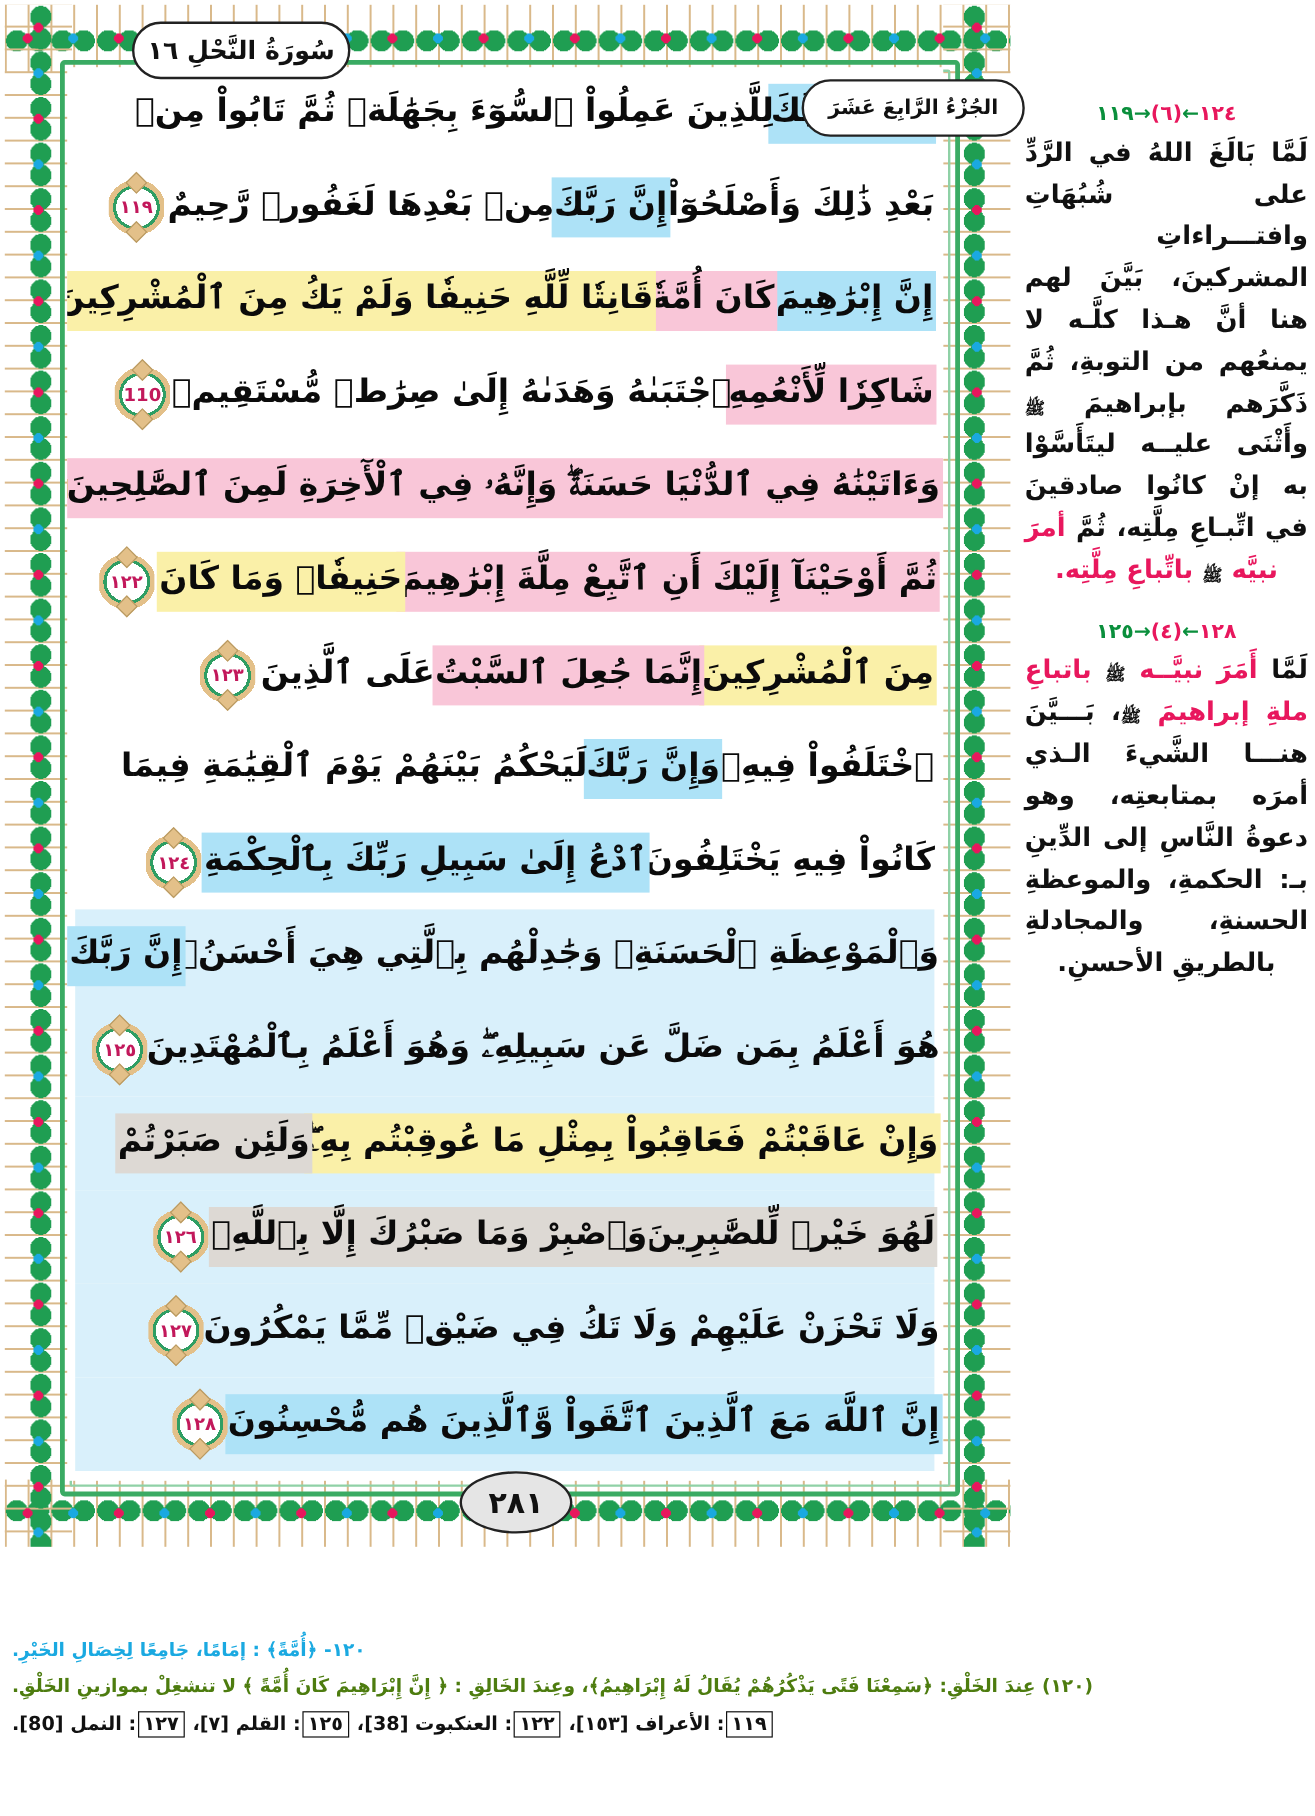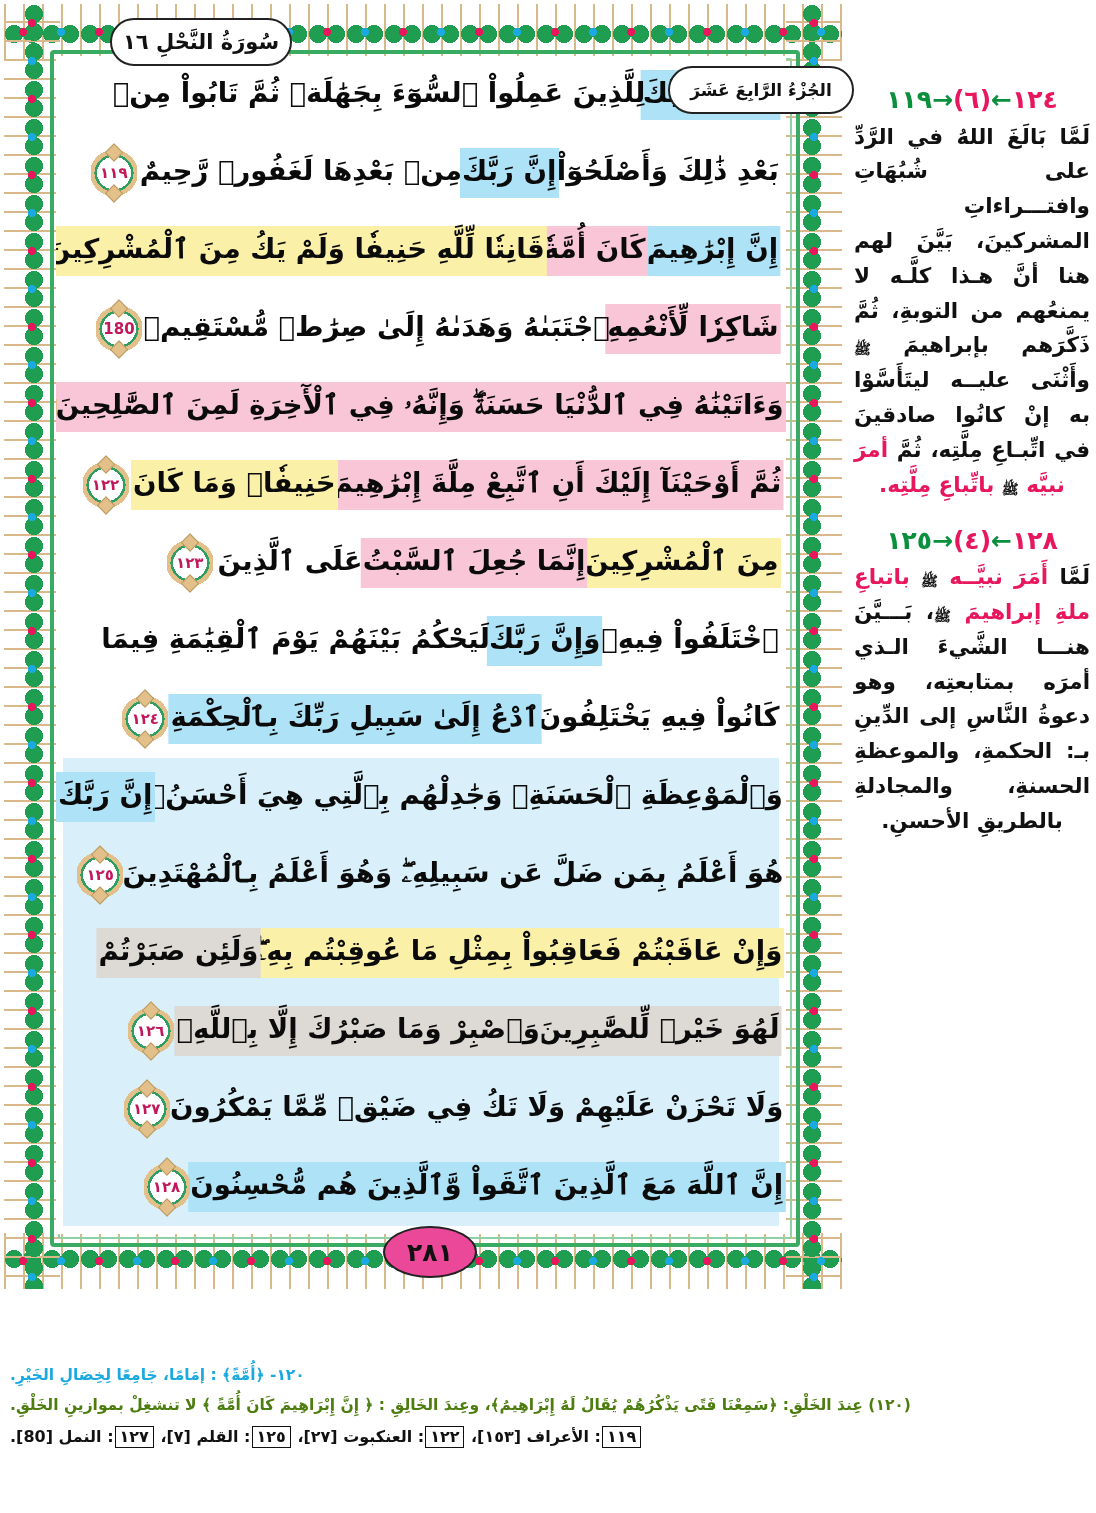--- a/index.html
+++ b/index.html
@@ -112,21 +112,21 @@
     font-size:21px;font-weight:700;color:#111;
     letter-spacing:-0.5px;white-space:nowrap;
   }
   #juz-cartouche .cartouche-text{font-size:17px;}
 
   
   #page-number-badge{
     position:absolute;
     left:383px; top:1226px;
     width:90px;height:48px;
-    background:#ec4899;
+    background:#e5e5e5;
     border:2px solid #222;
     border-radius:50%;
     display:flex;align-items:center;justify-content:center;
     z-index:7;
   }
   #page-number-badge span{
     font-size:25px;font-weight:700;color:#111;
   }
 
   
@@ -197,21 +197,21 @@
   
   #side-column{
     position:absolute;
     right:6px; top:86px;
     width:236px;
     direction:rtl;
     text-align:center;
     z-index:5;
   }
   .range-header{
-    font-size:25px;font-weight:700;
+    font-size:17px;font-weight:700;
     margin:0 0 6px 0;
     line-height:1.1;
     white-space:nowrap;
     letter-spacing:-1px;
   }
   .rng-b{color:#0a8f3c;}
   .rng-c{color:#e8175d;}
   .rng-arrow{color:#0a8f3c;}
   .side-body{
     font-size:21.5px;
@@ -303,21 +303,21 @@
       </div>
       <div class="aya-line" id="line-3">
         <span class="seg hl-blue">إِنَّ إِبْرَٰهِيمَ</span>
         <span class="seg hl-pink">كَانَ أُمَّةٗ</span>
         <span class="seg hl-yellow">قَانِتٗا لِّلَّهِ حَنِيفٗا وَلَمْ يَكُ مِنَ ٱلْمُشْرِكِينَ</span>
       </div>
       <div class="aya-line" id="line-4">
         <span class="seg hl-pink">شَاكِرٗا لِّأَنْعُمِهِ</span>
         <span class="seg hl-none">ٱجْتَبَىٰهُ وَهَدَىٰهُ إِلَىٰ صِرَٰطٖ مُّسْتَقِيمٖ</span>
         <span class="aya-mark">
-          <span class="aya-num">180</span>
+          <span class="aya-num">110</span>
         </span>
       </div>
       <div class="aya-line" id="line-5">
         <span class="seg hl-pink">وَءَاتَيْنَٰهُ فِي ٱلدُّنْيَا حَسَنَةٗۖ وَإِنَّهُۥ فِي ٱلْأٓخِرَةِ لَمِنَ ٱلصَّٰلِحِينَ</span>
         <span class="aya-mark"></span>
       </div>
       <div class="aya-line" id="line-6">
         <span class="seg hl-pink">ثُمَّ أَوْحَيْنَآ إِلَيْكَ أَنِ ٱتَّبِعْ مِلَّةَ إِبْرَٰهِيمَ</span>
         <span class="seg hl-yellow">حَنِيفٗاۖ وَمَا كَانَ</span>
         <span class="aya-mark">
@@ -383,16 +383,16 @@
       <div class="range-header"><span class="rng-c">١٢٤</span><span class="rng-arrow">←</span><span class="rng-c">(٦)</span><span class="rng-arrow">→</span><span class="rng-b">١١٩</span></div>
       <div class="side-body" id="block-119-124">لَمَّا بَالَغَ اللهُ في الرَّدِّ على شُبُهَاتِ وافتـــراءاتِ المشركينَ، بَيَّنَ لهم هنا أنَّ هـذا كلَّـه لا يمنعُهم من التوبةِ، ثُمَّ ذَكَّرَهم بإبراهيمَ <span class="sallam">ﷺ</span> وأَثْنَى عليــه ليتَأَسَّوْا به إنْ كانُوا صادقينَ في اتِّبـاعِ مِلَّتِه، ثُمَّ <span class="pink-txt">أمرَ نبيَّه <span class="sallam">ﷺ</span> باتِّباعِ مِلَّتِه.</span></div>
       <div class="side-sep"></div>
       <div class="range-header"><span class="rng-c">١٢٨</span><span class="rng-arrow">←</span><span class="rng-c">(٤)</span><span class="rng-arrow">→</span><span class="rng-b">١٢٥</span></div>
       <div class="side-body" id="block-125-128">لَمَّا <span class="pink-txt">أَمَرَ نبيَّــه <span class="sallam">ﷺ</span> باتباعِ ملةِ إبراهيمَ</span> <span class="sallam">ﷺ</span>، بَـــيَّنَ هنـــا الشَّيءَ الـذي أمرَه بمتابعتِه، وهو دعوةُ النَّاسِ إلى الدِّينِ بـ: الحكمةِ، والموعظةِ الحسنةِ، والمجادلةِ بالطريقِ الأحسنِ.</div>
     </div>
 
   <div id="footnotes">
       <div class="fn-line fn-blue" id="footnote-120-blue">١٢٠- ﴿أُمَّةً﴾ : إمَامًا، جَامِعًا لِخِصَالِ الخَيْرِ.</div>
       <div class="fn-line fn-pink" id="footnote-120-pink">(١٢٠) عِندَ الخَلْقِ: ﴿سَمِعْنَا فَتًى يَذْكُرُهُمْ يُقَالُ لَهُ إِبْرَاهِيمُ﴾، وعِندَ الخَالِقِ : ﴿ إِنَّ إِبْرَاهِيمَ كَانَ أُمَّةً ﴾ لا تنشغِلْ بموازينِ الخَلْقِ.</div>
-      <div class="fn-refs"><span class="fn-box">١١٩</span><span>: الأعراف [١٥٣]، </span><span class="fn-box">١٢٢</span><span>: العنكبوت [٢٧]، </span><span class="fn-box">١٢٥</span><span>: القلم [٧]، </span><span class="fn-box">١٢٧</span><span>: النمل [80]. </span></div>
+      <div class="fn-refs"><span class="fn-box">١١٩</span><span>: الأعراف [١٥٣]، </span><span class="fn-box">١٢٢</span><span>: العنكبوت [38]، </span><span class="fn-box">١٢٥</span><span>: القلم [٧]، </span><span class="fn-box">١٢٧</span><span>: النمل [80]. </span></div>
     </div>
 
 </div>
 
 </body></html>

